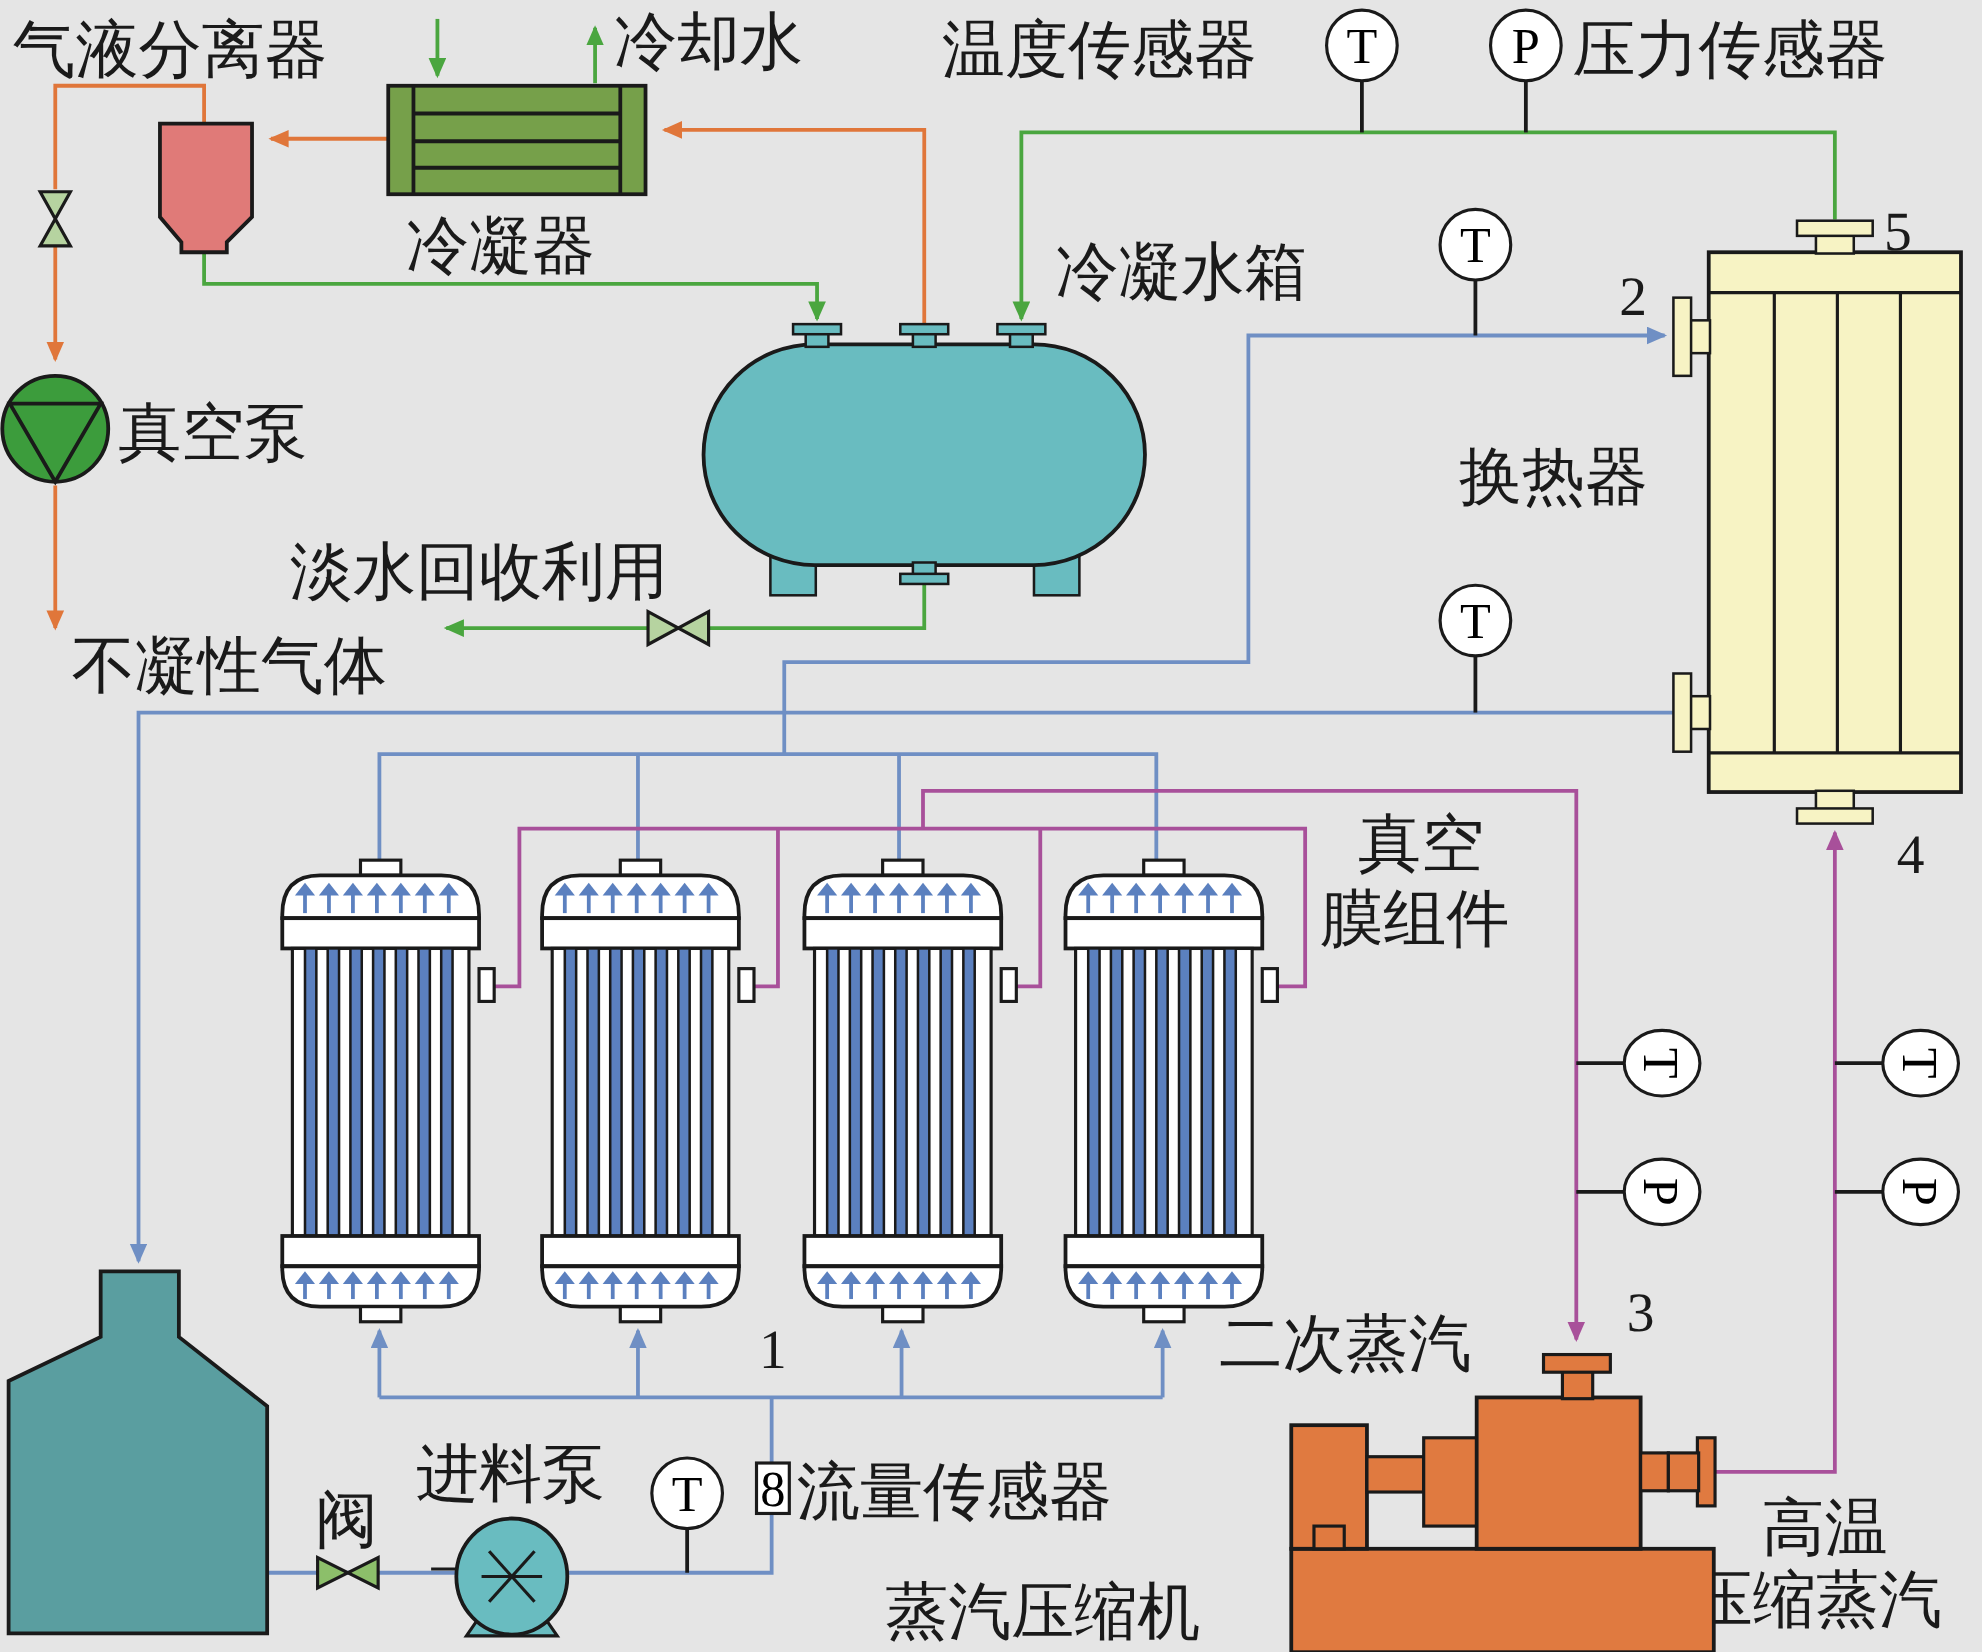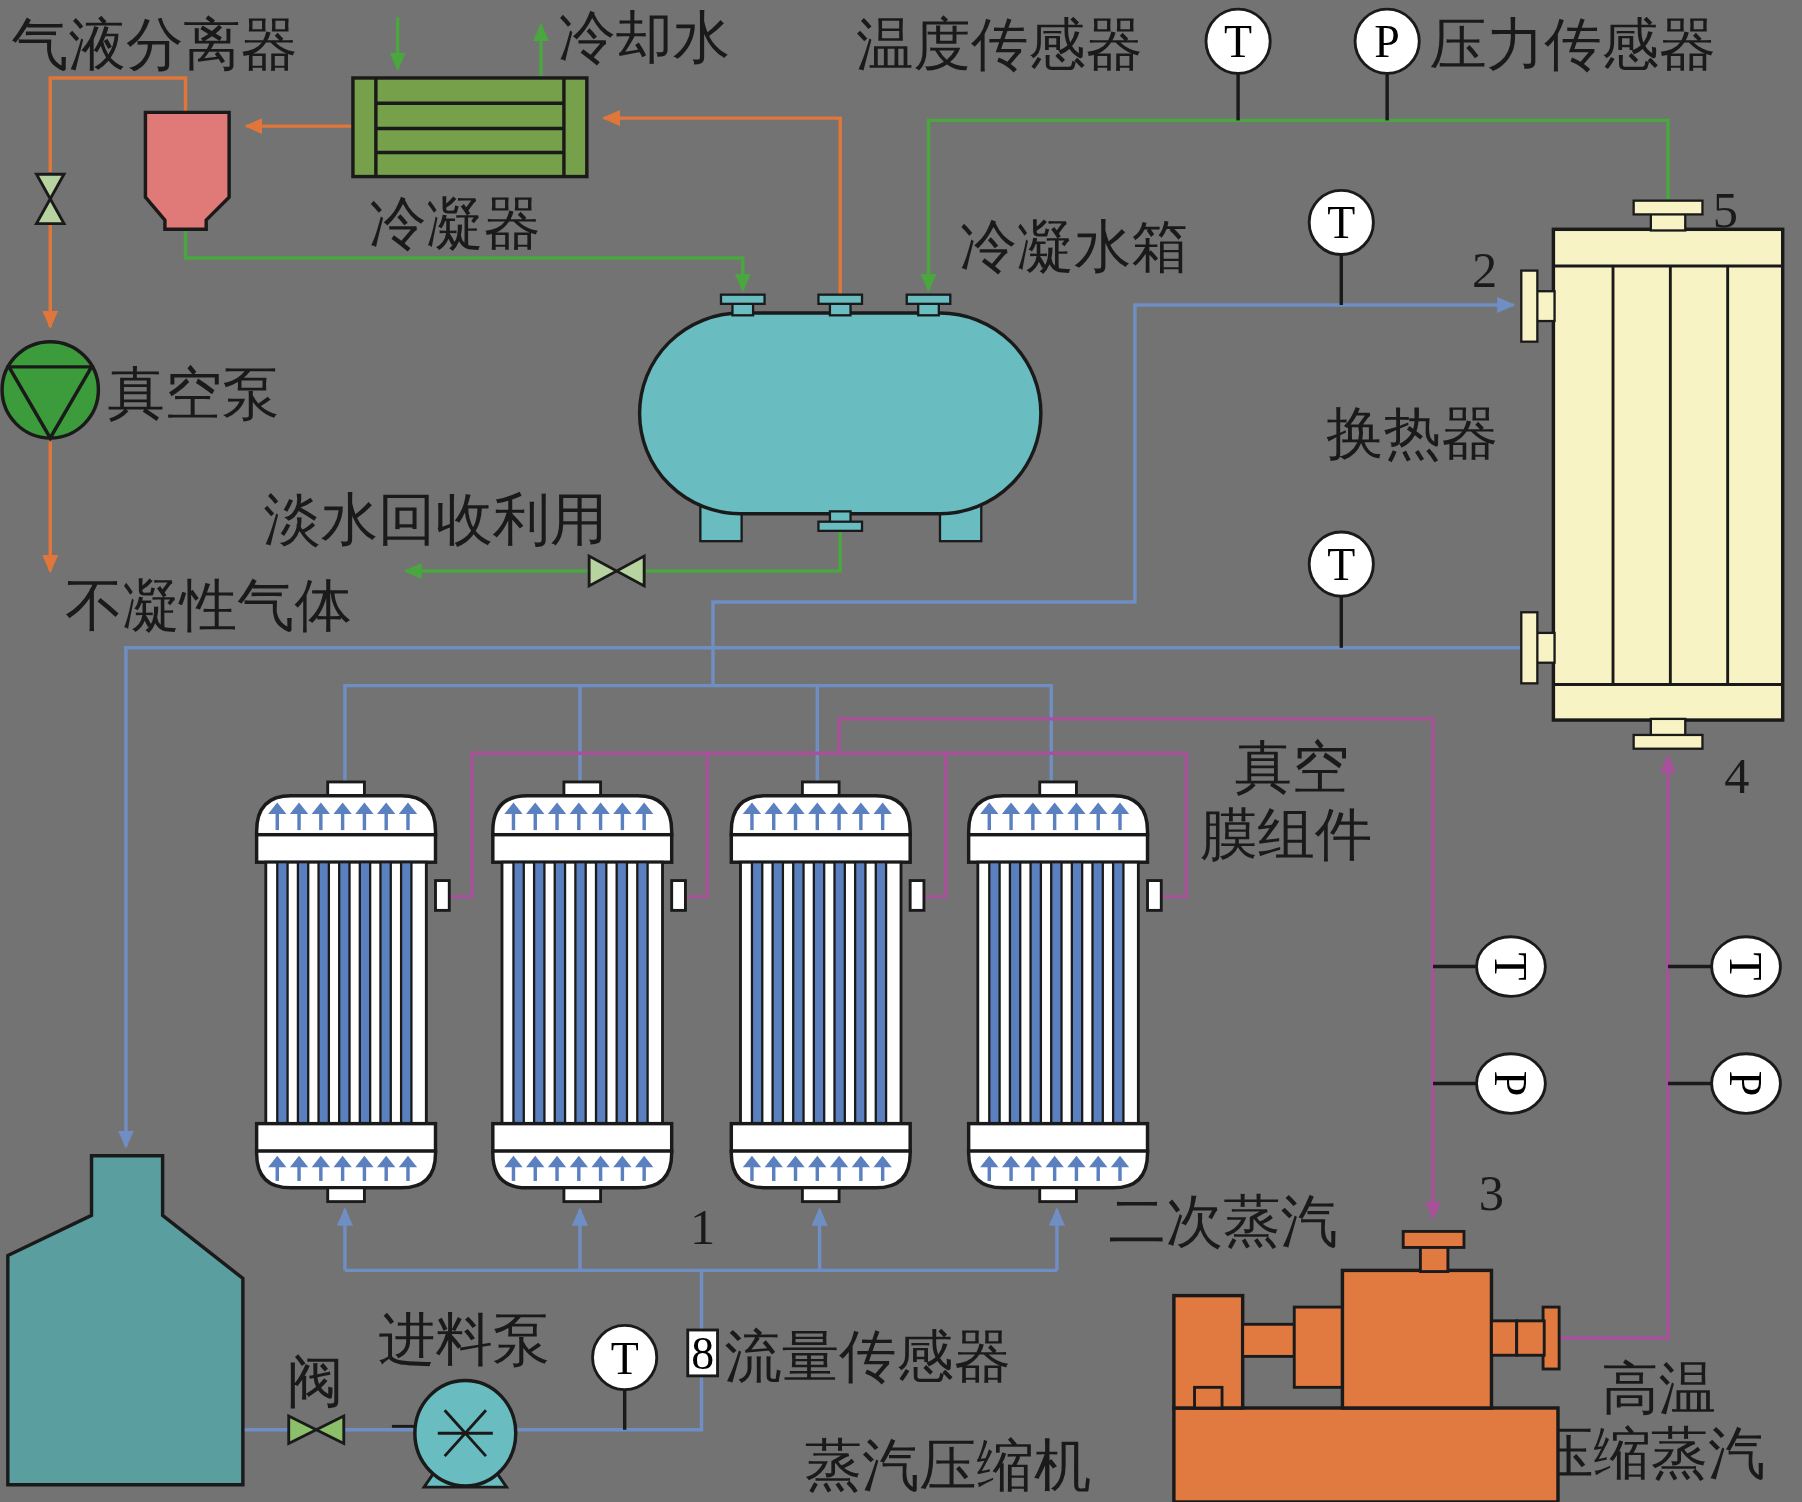--- a/index.html
+++ b/index.html
@@ -1,16 +1,16 @@
 <!DOCTYPE html>
 <html><head>
 <meta charset="utf-8">
 <style>
   html,body{margin:0;padding:0;background:#fff;}
-  #stage{width:1802px;height:1502px;position:relative;overflow:hidden;background:#737373;}
+  #stage{width:1802px;height:1502px;position:relative;overflow:hidden;background:#e5e5e5;}
   svg{display:block;}
   .lbl{font-family:"DejaVu Serif","Liberation Serif",serif;fill:#1a1a1a;}
   .big{font-size:50px;}
   .num{font-size:44px;font-family:"Liberation Serif","DejaVu Serif",serif;}
   .sens{font-size:40px;font-family:"Liberation Serif","DejaVu Serif",serif;}
   .ln{fill:none;stroke-width:3;}
   .blue{stroke:#6f8fc4;}
   .green{stroke:#4aa63f;}
   .orange{stroke:#e0763a;}
   .purple{stroke:#a8509a;}

